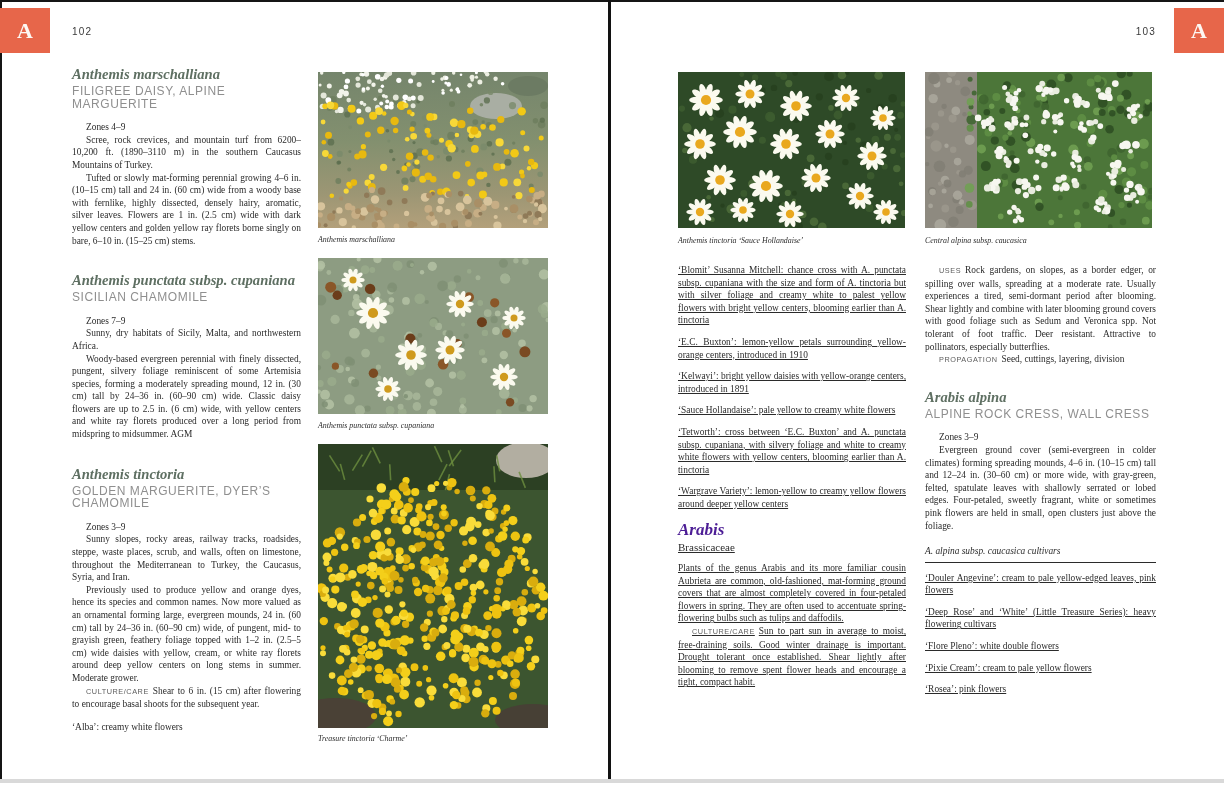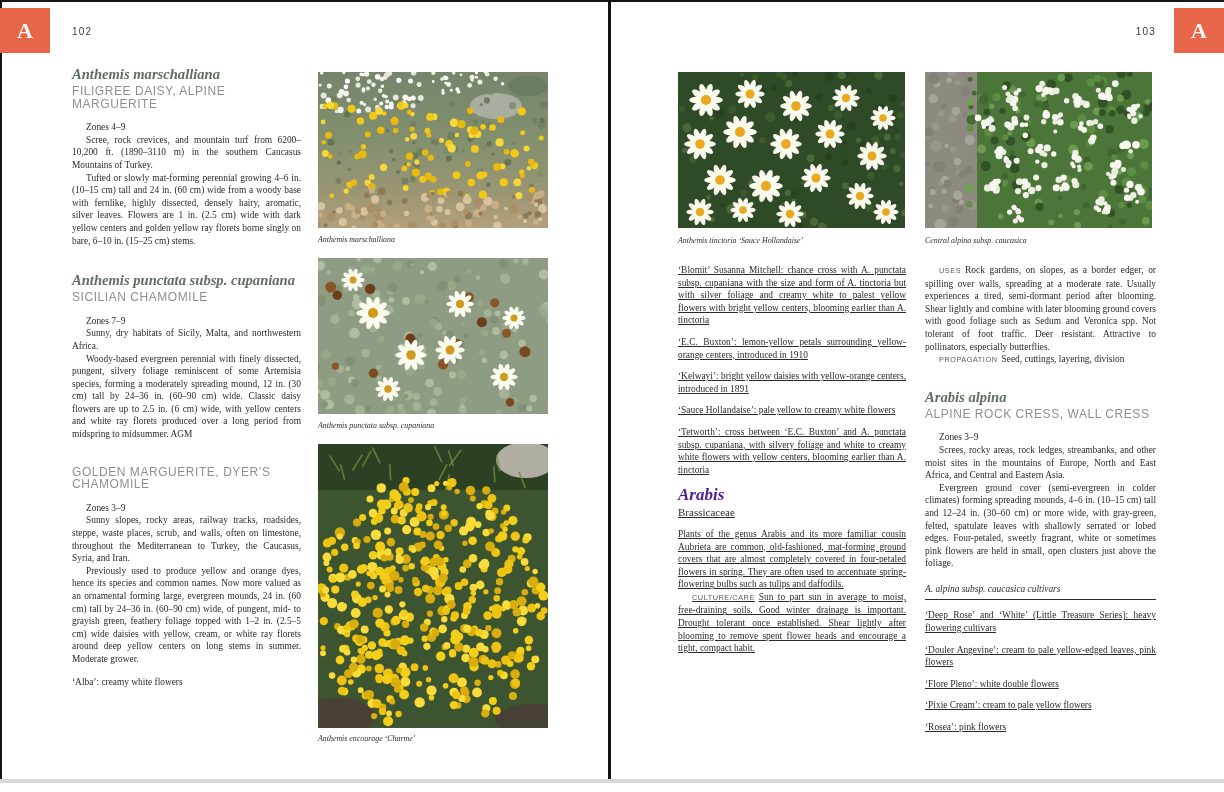--- a/index.html
+++ b/index.html
@@ -70,24 +70,26 @@
       <p class="ind">Tufted or slowly mat-forming perennial growing 4–6 in. (10–15 cm) tall and 24 in. (60 cm) wide from a woody base with fernlike, highly dissected, densely hairy, aromatic, silver leaves. Flowers are 1 in. (2.5 cm) wide with dark yellow centers and golden yellow ray florets borne singly on bare, 6–10 in. (15–25 cm) stems.</p>
     </section>
     <section class="entry">
       <h2 class="species-h">Anthemis punctata subsp. cupaniana</h2>
       <div class="common">SICILIAN CHAMOMILE</div>
       <p class="ind">Zones 7–9</p>
       <p class="ind">Sunny, dry habitats of Sicily, Malta, and northwestern Africa.</p>
       <p class="ind">Woody-based evergreen perennial with finely dissected, pungent, silvery foliage reminiscent of some Artemisia species, forming a moderately spreading mound, 12 in. (30 cm) tall by 24–36 in. (60–90 cm) wide. Classic daisy flowers are up to 2.5 in. (6 cm) wide, with yellow centers and white ray florets produced over a long period from midspring to midsummer. AGM</p>
     </section>
     <section class="entry">
+      <h2 class="species-h">Anthemis tinctoria</h2>
       <div class="common">GOLDEN MARGUERITE, DYER’S CHAMOMILE</div>
       <p class="ind">Zones 3–9</p>
       <p class="ind">Sunny slopes, rocky areas, railway tracks, roadsides, steppe, waste places, scrub, and walls, often on limestone, throughout the Mediterranean to Turkey, the Caucasus, Syria, and Iran.</p>
       <p class="ind">Previously used to produce yellow and orange dyes, hence its species and common names. Now more valued as an ornamental forming large, evergreen mounds, 24 in. (60 cm) tall by 24–36 in. (60–90 cm) wide, of pungent, mid- to grayish green, feathery foliage topped with 1–2 in. (2.5–5 cm) wide daisies with yellow, cream, or white ray florets around deep yellow centers on long stems in summer. Moderate grower.</p>
+      <p class="ind"><span class="kw">CULTURE/CARE</span><span>Shear to 6 in. (15 cm) after flowering to encourage basal shoots for the subsequent year.</span></p>
       <p class="cv-line">‘Alba’: creamy white flowers</p>
     </section>
   </div>
 
   <figure class="photo" style="left:318px;top:72px;width:230px;height:156px;margin:0">
     <svg viewBox="0 0 230 156" preserveAspectRatio="none">
       <defs>
         <linearGradient id="g1" x1="0" y1="0" x2="0" y2="1">
           <stop offset="0" stop-color="#75856c"></stop>
             <stop offset=".45" stop-color="#83906f"></stop>
@@ -1145,21 +1147,21 @@
           <circle cx="226.1" cy="166.6" r="3.4" fill="#eec311"></circle>
           <circle cx="181.5" cy="137.7" r="3.7" fill="#d9ad0e"></circle>
           <circle cx="103.5" cy="72.4" r="5.1" fill="#eec311"></circle>
           <circle cx="69.7" cy="87.0" r="3.5" fill="#f9dc3a"></circle>
           <circle cx="78.6" cy="52.8" r="4.7" fill="#f4cf1a"></circle>
           <circle cx="179.7" cy="146.7" r="3.4" fill="#d9ad0e"></circle>
           <circle cx="83.1" cy="206.6" r="4.4" fill="#eec311"></circle>
         </g>
     </svg>
   </figure>
-  <div class="caption" style="left:318px;top:734px;width:230px">Anthemis encourage ‘Charme’</div>
+  <div class="caption" style="left:318px;top:734px;width:230px">Treasure tinctoria ‘Charme’</div>
 
   <figure class="photo" style="left:678px;top:72px;width:227px;height:156px;margin:0">
     <svg viewBox="0 0 227 156" preserveAspectRatio="none">
       <rect width="227" height="156" fill="#2e4a27"></rect>
       <g id="phA-fol">
           <circle cx="151.0" cy="4.4" r="4.9" fill="#27401f" opacity="0.9"></circle>
           <circle cx="65.8" cy="121.5" r="3.4" fill="#3d5c30" opacity="0.9"></circle>
           <circle cx="92.1" cy="44.7" r="5.0" fill="#3d5c30" opacity="0.9"></circle>
           <circle cx="110.8" cy="11.6" r="3.6" fill="#4c6b3a" opacity="0.9"></circle>
           <circle cx="9.0" cy="55.7" r="4.6" fill="#4c6b3a" opacity="0.9"></circle>
@@ -1796,39 +1798,39 @@
     </svg>
   </figure>
   <div class="caption" style="left:925px;top:236px;width:227px">Central alpina subsp. caucasica</div>
 
   <div class="col colR1 cv">
     <p>‘Blomit’ Susanna Mitchell: chance cross with A. punctata subsp. cupaniana with the size and form of A. tinctoria but with silver foliage and creamy white to palest yellow flowers with bright yellow centers, blooming earlier than A. tinctoria</p>
     <p>‘E.C. Buxton’: lemon-yellow petals surrounding yellow-orange centers, introduced in 1910</p>
     <p>‘Kelwayi’: bright yellow daisies with yellow-orange centers, introduced in 1891</p>
     <p>‘Sauce Hollandaise’: pale yellow to creamy white flowers</p>
     <p>‘Tetworth’: cross between ‘E.C. Buxton’ and A. punctata subsp. cupaniana, with silvery foliage and white to creamy white flowers with yellow centers, blooming earlier than A. tinctoria</p>
+    <p>‘Wargrave Variety’: lemon-yellow to creamy yellow flowers around deeper yellow centers</p>
     <h2 class="genus-h">Arabis</h2>
     <p class="family">Brassicaceae</p>
     <p style="margin-bottom:0">Plants of the genus Arabis and its more familiar cousin Aubrieta are common, old-fashioned, mat-forming ground covers that are almost completely covered in four-petaled flowers in spring. They are often used to accentuate spring-flowering bulbs such as tulips and daffodils.</p>
     <p class="ind"><span class="kw">CULTURE/CARE</span><span>Sun to part sun in average to moist, free-draining soils. Good winter drainage is important. Drought tolerant once established. Shear lightly after blooming to remove spent flower heads and encourage a tight, compact habit.</span></p>
   </div>
 
   <div class="col colR2">
     <p class="ind"><span class="kw">USES</span><span>Rock gardens, on slopes, as a border edger, or spilling over walls, spreading at a moderate rate. Usually experiences a tired, semi-dormant period after blooming. Shear lightly and combine with later blooming ground covers with good foliage such as Sedum and Veronica spp. Not tolerant of foot traffic. Deer resistant. Attractive to pollinators, especially butterflies.</span></p>
     <p class="ind"><span class="kw">PROPAGATION</span><span>Seed, cuttings, layering, division</span></p>
     <section class="entry" style="margin:22px 0 0 0">
       <h2 class="species-h">Arabis alpina</h2>
       <div class="common">ALPINE ROCK CRESS, WALL CRESS</div>
       <p class="ind">Zones 3–9</p>
-      <p class="ind">Screes, rocky areas, rock ledges, streambanks, and other moist sites in the mountains of Europe, North and East Africa, and Central and Eastern Asia.</p>
       <p class="ind">Evergreen ground cover (semi-evergreen in colder climates) forming spreading mounds, 4–6 in. (10–15 cm) tall and 12–24 in. (30–60 cm) or more wide, with gray-green, felted, spatulate leaves with shallowly serrated or lobed edges. Four-petaled, sweetly fragrant, white or sometimes pink flowers are held in small, open clusters just above the foliage.</p>
       <p class="cultivar-label">A. alpina subsp. caucasica cultivars</p>
       <hr class="rule">
       <div class="cv">
+        <p>‘Douler Angevine’: cream to pale yellow-edged leaves, pink flowers</p>
         <p>‘Deep Rose’ and ‘White’ (Little Treasure Series): heavy flowering cultivars</p>
-        <p>‘Douler Angevine’: cream to pale yellow-edged leaves, pink flowers</p>
         <p>‘Flore Pleno’: white double flowers</p>
         <p>‘Pixie Cream’: cream to pale yellow flowers</p>
         <p>‘Rosea’: pink flowers</p>
       </div>
     </section>
   </div>
 </div>
 
 </body></html>

